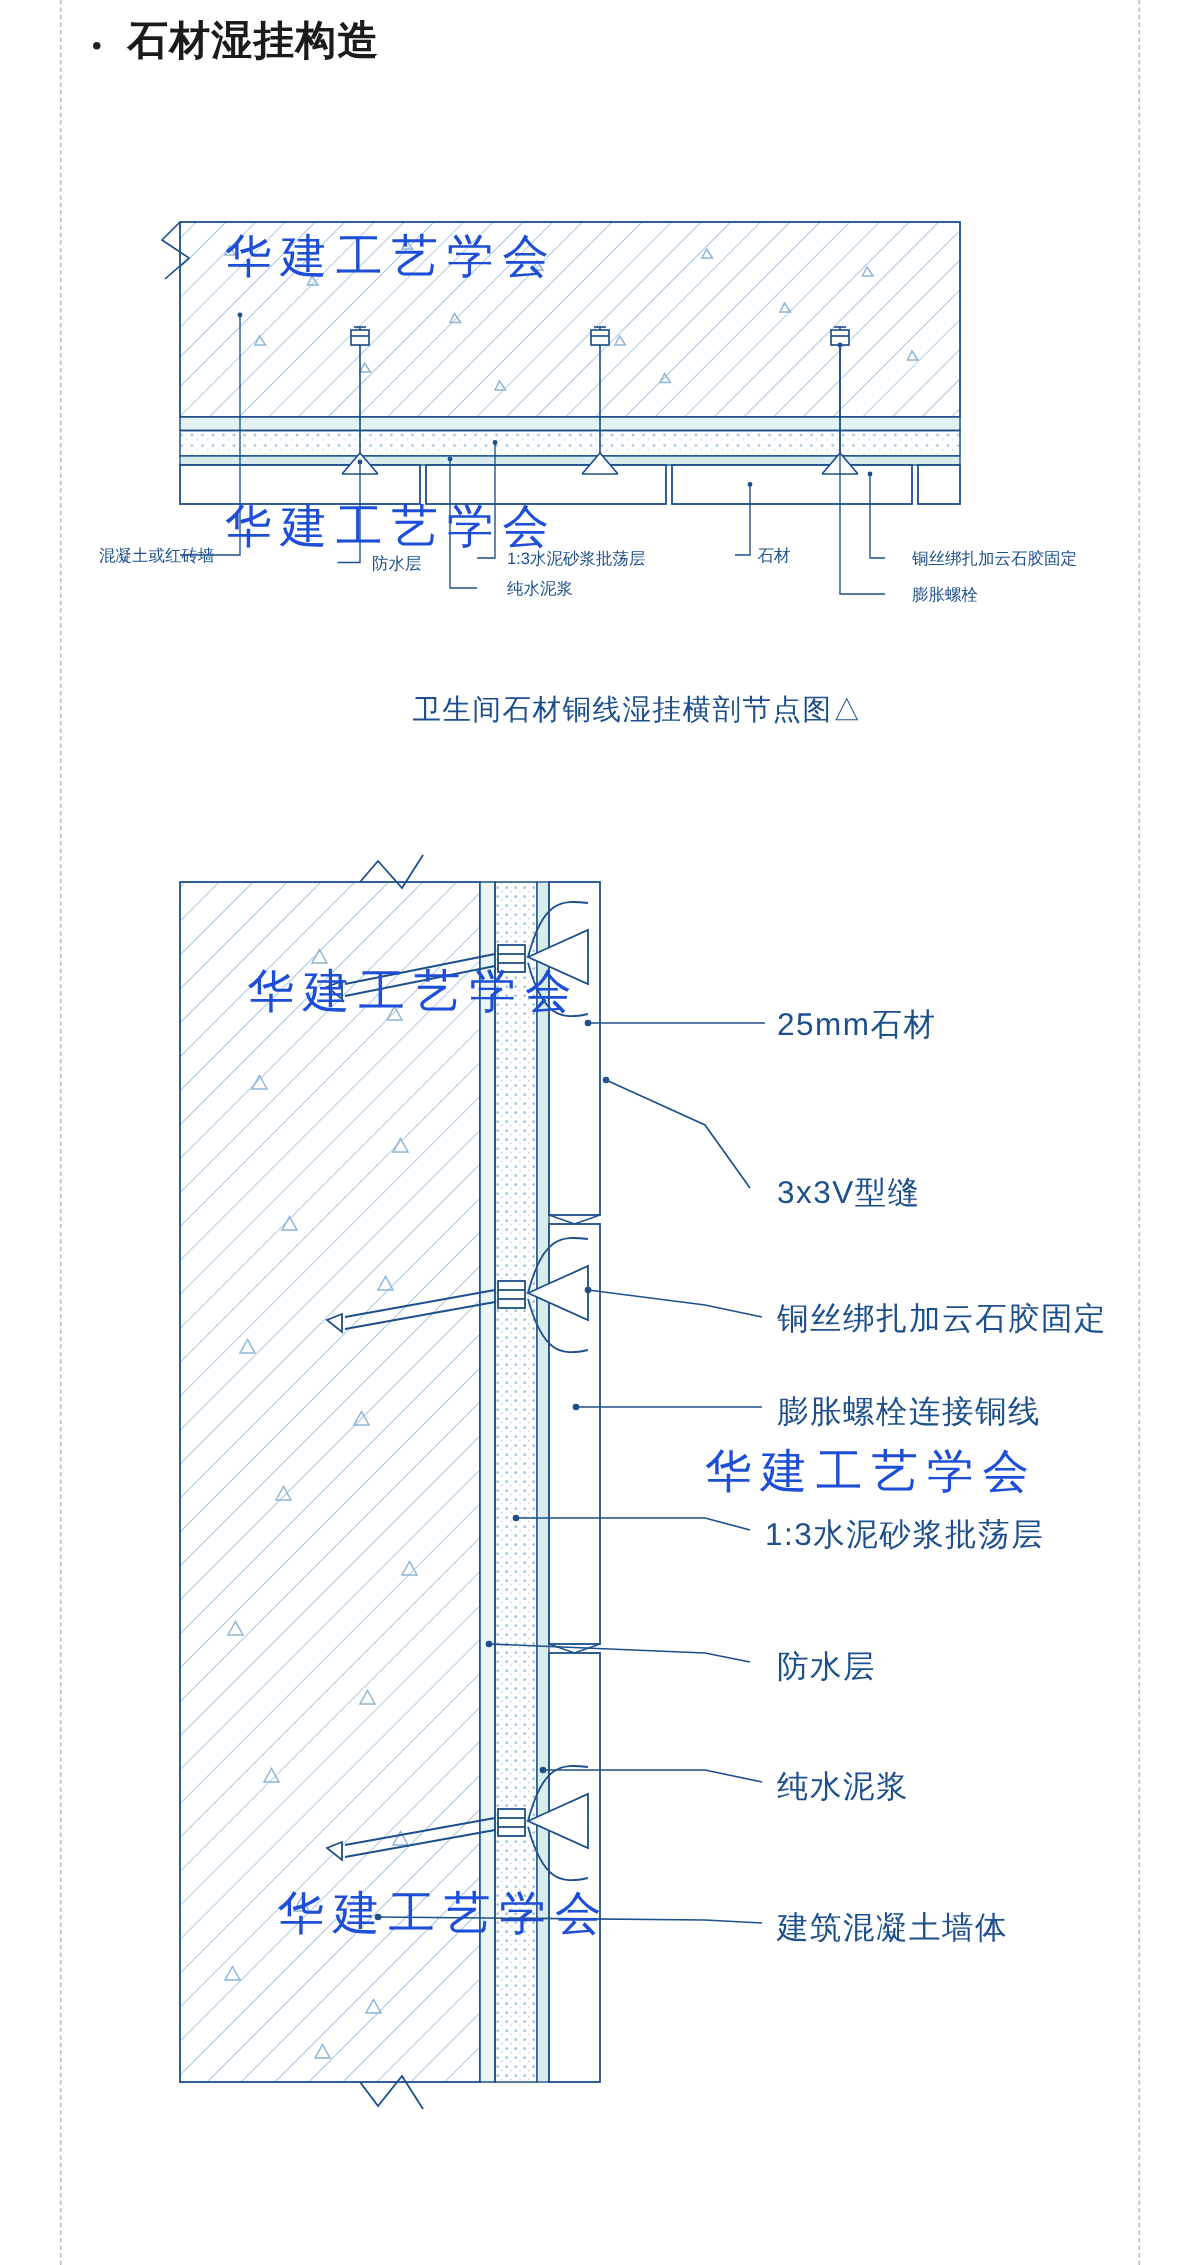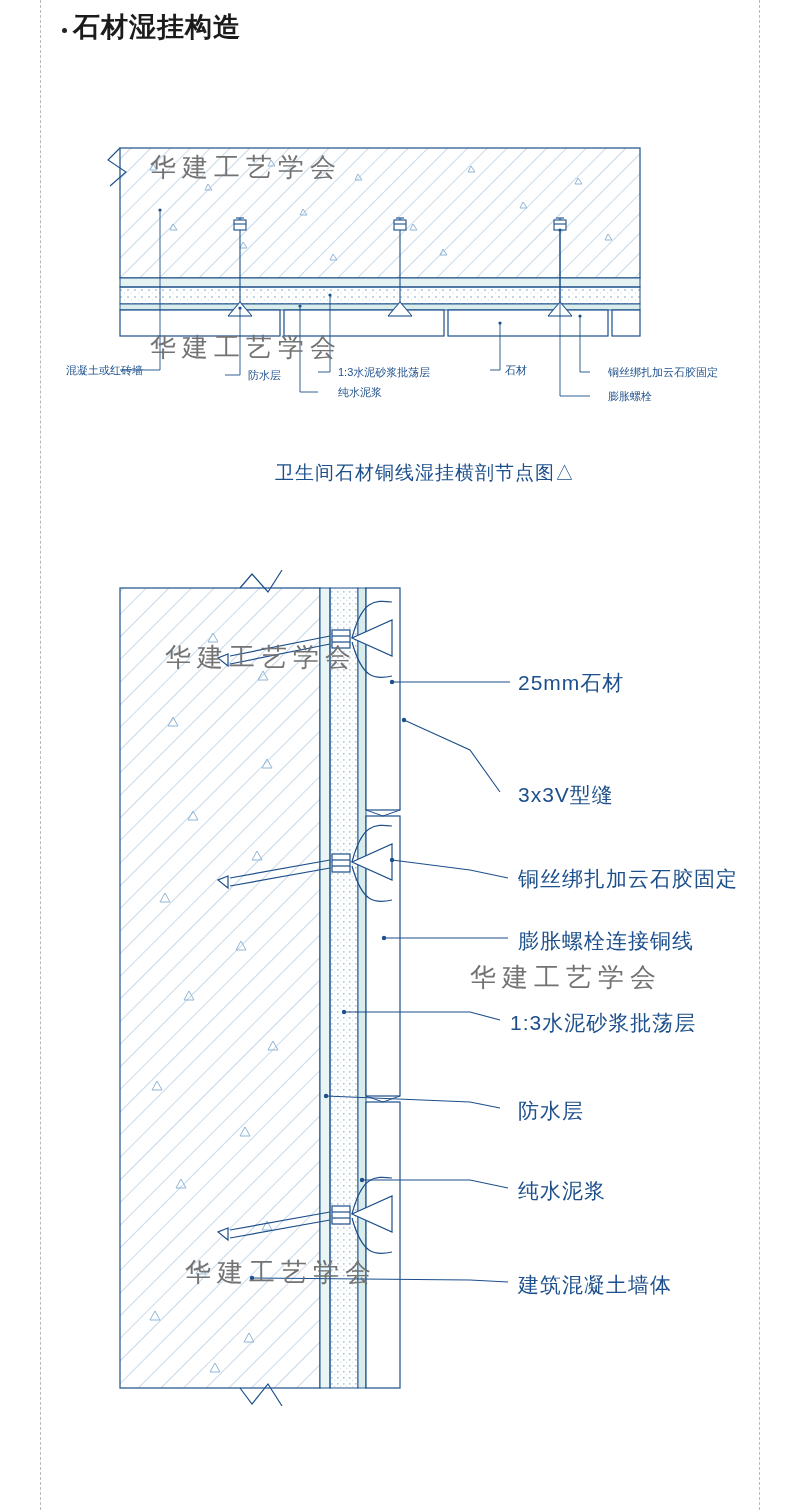--- a/index.html
+++ b/index.html
@@ -30,21 +30,21 @@
   .rail.left  { left: 40px; }
   .rail.right { right: 40px; }
 
   
   .title-row {
     position: absolute;
     left: 62px;
     top: 14px;
     display: flex;
     align-items: flex-start;
-    gap: 6px;
+    gap: 18px;
   }
   .title-dot {
     width: 5px;
     height: 5px;
     border-radius: 50%;
     background: #222;
     margin-top: 14px;
   }
   .title-text {
     font-size: 27px;
@@ -62,22 +62,22 @@
     font-size: 19px;
     color: #1c4f8b;
     letter-spacing: 1px;
   }
   #caption-top { top: 460px; padding-left: 25px; }
   #caption-bottom { top: 1478px; }
 
   
   .watermark {
     position: absolute;
-    font-size: 26px;
-    color: #737373;
+    font-size: 31px;
+    color: #1d4ed8;
     letter-spacing: 6px;
     pointer-events: none;
     user-select: none;
     font-family: "Liberation Serif", serif;
   }
 
   svg { display: block; }
 
   .svg-top {
     position: absolute;

